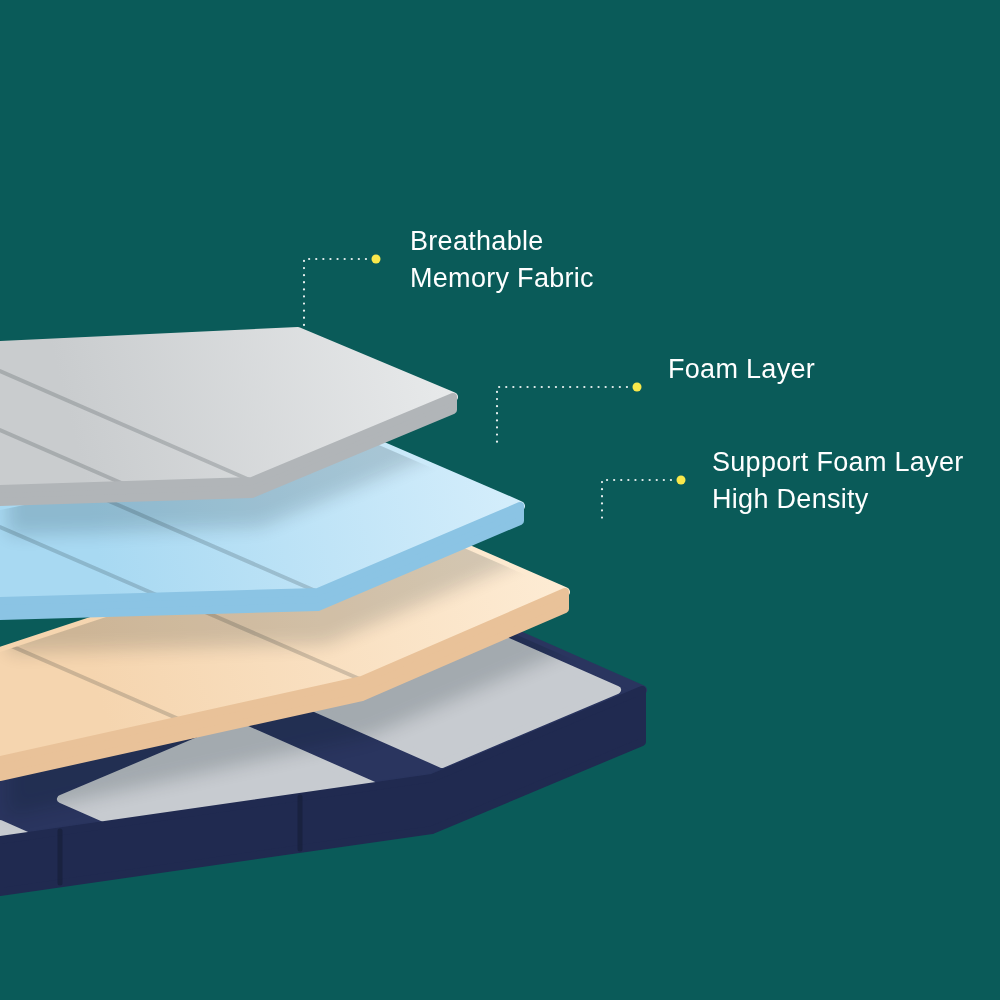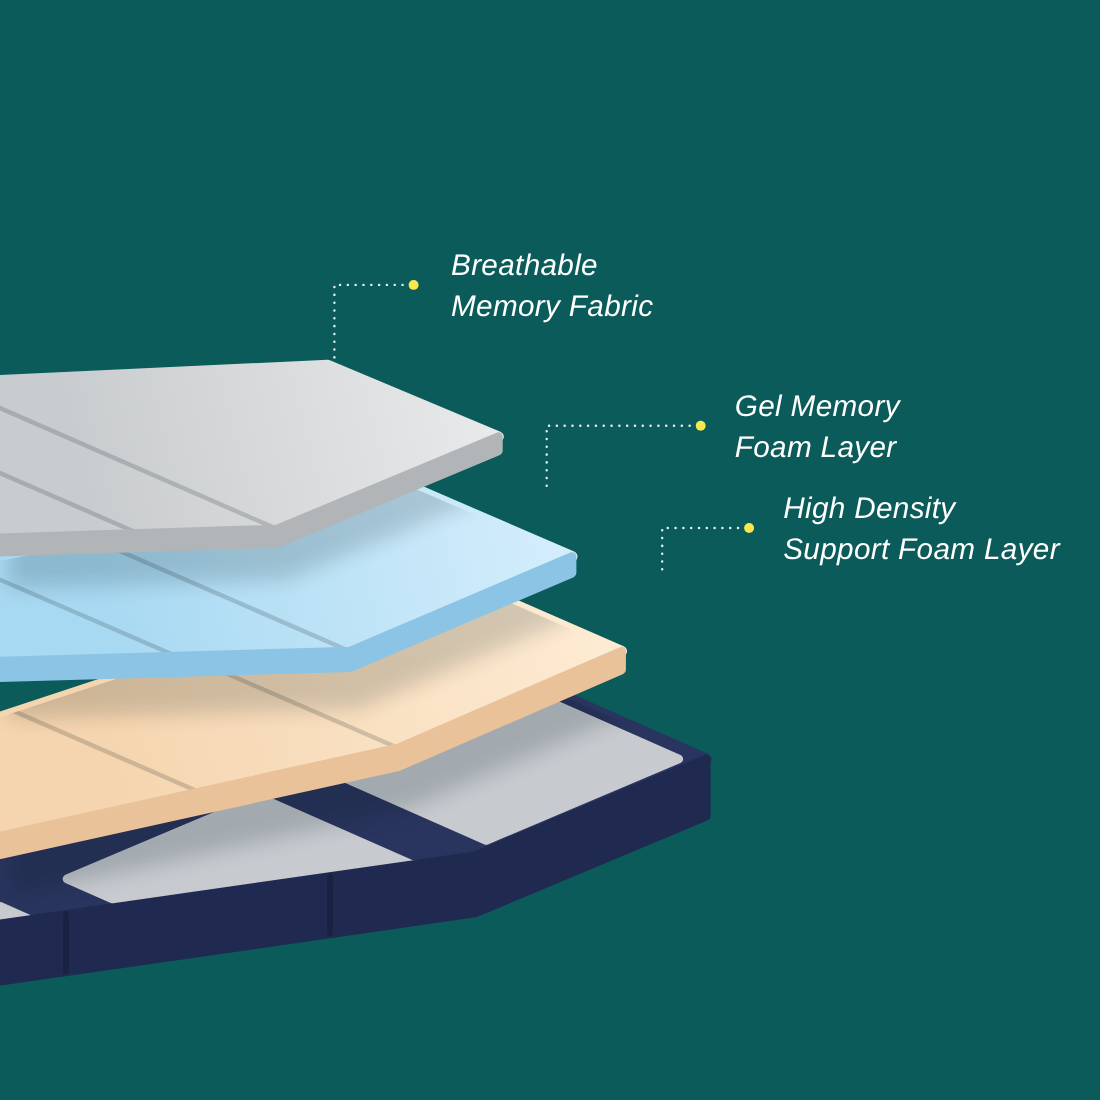--- a/index.html
+++ b/index.html
@@ -1,17 +1,17 @@
 <!DOCTYPE html>
 <html><head>
 <meta charset="utf-8">
 <title>Diagram</title>
 <style>
   html,body{margin:0;padding:0;background:#0a5b59;}
-  .stage{position:relative;width:1000px;height:1000px;overflow:hidden;font-family:"Liberation Sans",sans-serif;font-style:italic;}
+  .stage{position:relative;width:1000px;height:1000px;overflow:hidden;font-family:"Liberation Sans",sans-serif;}
   .stage svg{position:absolute;left:0;top:0;}
   .callout{position:absolute;color:#ffffff;font-size:27px;line-height:37px;letter-spacing:.3px;font-weight:400;white-space:nowrap;}
   .c1{left:410px;top:223px;}
   .c2{left:668px;top:351px;}
   .c3{left:712px;top:444px;}
 </style>
 </head>
 <body>
 
 <div class="stage">
@@ -94,21 +94,20 @@
     <circle cx="376" cy="259" r="4.5" fill="currentColor" color="#f9e84b"></circle>
     <circle cx="637" cy="387" r="4.5" fill="currentColor" color="#f9e84b"></circle>
     <circle cx="681" cy="480" r="4.5" fill="currentColor" color="#f9e84b"></circle>
   </svg>
 
   <div class="callout c1">
     <div>Breathable</div>
     <div>Memory Fabric</div>
   </div>
   <div class="callout c2">
-    <div>Gel Memory</div>
     <div>Foam Layer</div>
   </div>
   <div class="callout c3">
+    <div>Support Foam Layer</div>
     <div>High Density</div>
-    <div>Support Foam Layer</div>
   </div>
 
 </div>
 
 </body></html>

